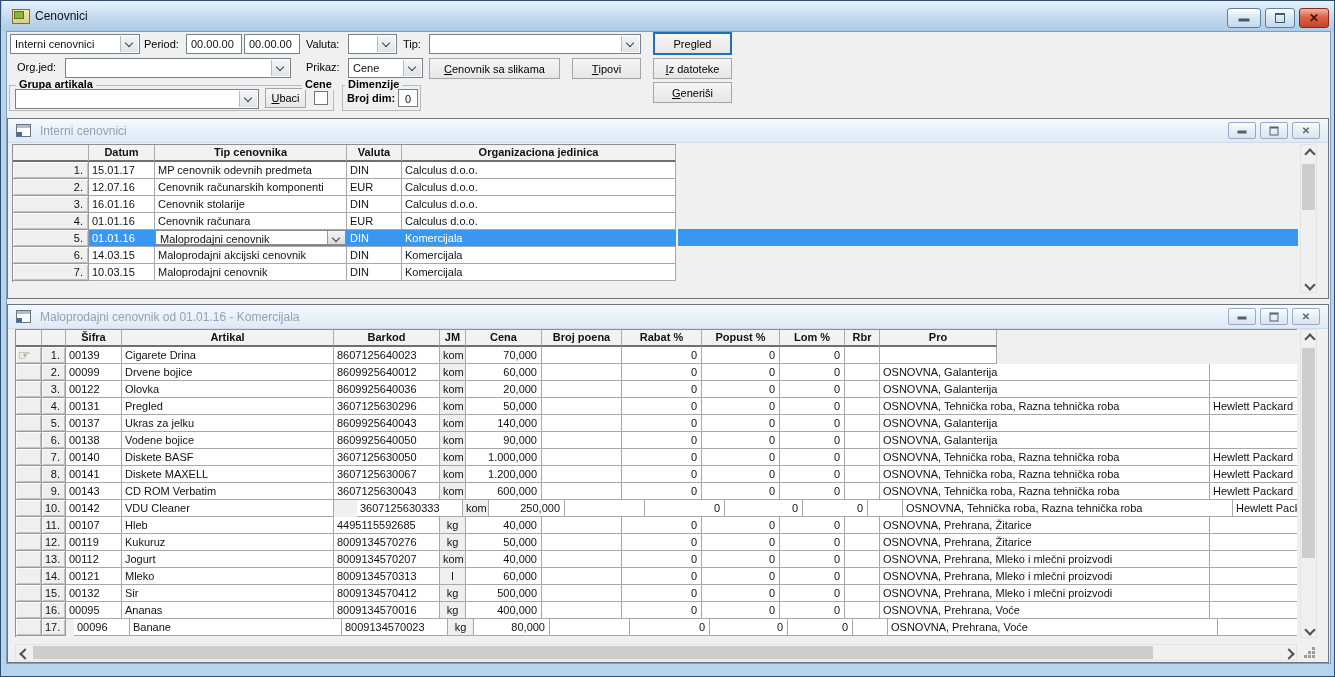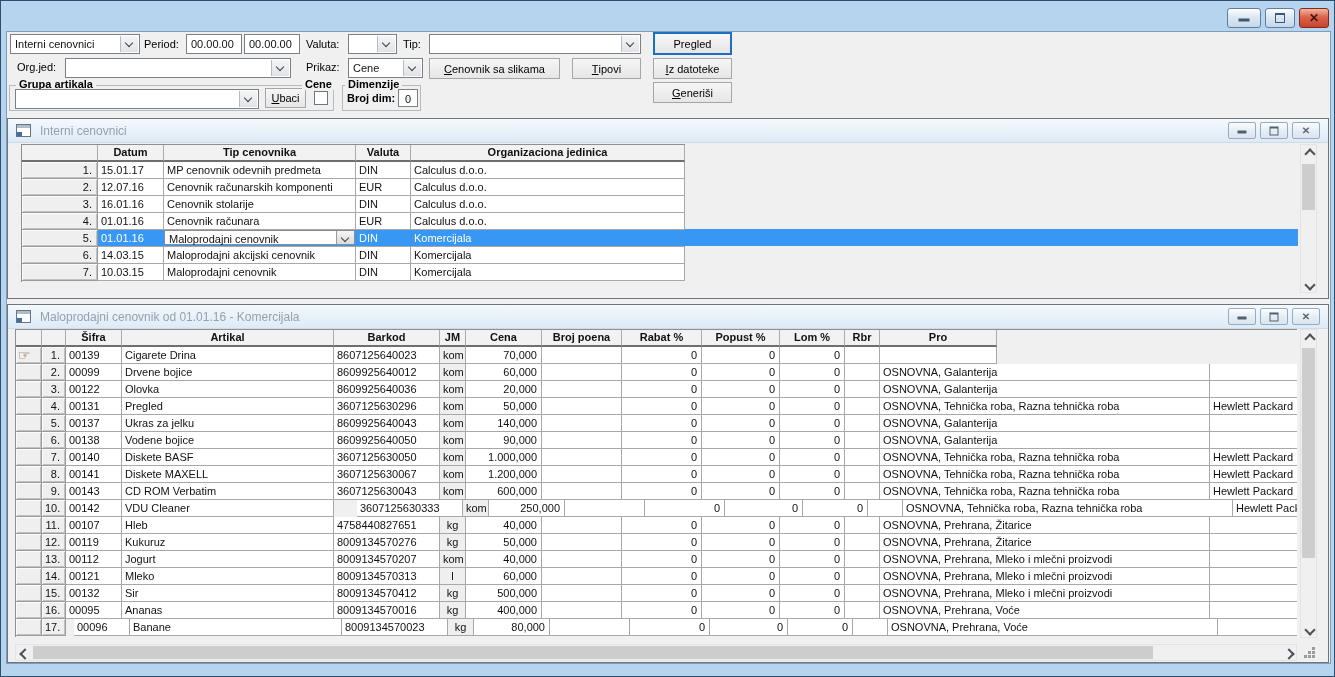--- a/index.html
+++ b/index.html
@@ -70,20 +70,24 @@
   .grip{position:absolute;width:12px;height:12px;}
   .grip::after{content:'';position:absolute;left:0;top:8px;width:3px;height:3px;background:#9b9b9b;
     box-shadow:4px 0 #9b9b9b,8px 0 #9b9b9b,4px -4px #9b9b9b,8px -4px #9b9b9b,8px -8px #9b9b9b;}
   u{text-decoration:underline;}
 </style>
 </head>
 <body>
 
 <div id="root">
 
+  <div class="titlebar">
+    <div class="wicon"></div>
+    <div class="title-text">Cenovnici</div>
+  </div>
   <div class="capbtn" style="left:1226px;top:7px;width:34px;">
       <span class="g-min"></span>
     </div>
   <div class="capbtn" style="left:1264px;top:7px;width:30px;">
       <span class="g-rest"></span>
     </div>
   <div class="capbtn close" style="left:1298px;top:7px;width:30px;">
       <span class="g-x">✕</span>
     </div>
 
@@ -159,21 +163,21 @@
           </span>
         <span class="pbtn">
             <span class="g-rest"></span>
           </span>
         <span class="pbtn">
             <span class="g-x">✕</span>
           </span>
       </span>
     </div>
     <div class="selstrip" style="left:670px;top:110px;width:620px;height:17px;"></div>
-    <div class="grid" id="igrid" style="left:13px;top:25px;width:664px;height:138px;">
+    <div class="grid" id="igrid" style="left:4px;top:25px;width:664px;height:138px;">
         <div class="grow hdr">
           <div class="cell" style="width: 76px;"></div>
           <div class="cell" style="width: 66px;">Datum</div>
           <div class="cell" style="width: 192px;">Tip cenovnika</div>
           <div class="cell" style="width: 55px;">Valuta</div>
           <div class="cell" style="width: 274px;">Organizaciona jedinica</div>
         </div>
         <div class="grow">
           <div class="cell rowhdr" style="width: 76px;">1.</div>
           <div class="cell" style="width: 66px;">15.01.17</div>
@@ -433,21 +437,21 @@
           <div class="cell rt" style="width: 65px;">0</div>
           <div class="cell" style="width: 35px;"></div>
           <div class="cell" style="width: 330px;">OSNOVNA, Tehnička roba, Razna tehnička roba</div>
           <div class="cell" style="width: 117px;">Hewlett Packard</div>
         </div>
         <div class="grow">
           <div class="cell rowhdr" style="width: 26px;"></div>
           <div class="cell rowhdr" style="width: 24px;">11.</div>
           <div class="cell" style="width: 56px;">00107</div>
           <div class="cell" style="width: 212px;">Hleb</div>
-          <div class="cell" style="width: 106px;">4758440827651</div>
+          <div class="cell" style="width: 106px;">4495115592685</div>
           <div class="cell jm" style="width: 26px;">kg</div>
           <div class="cell rt" style="width: 76px;">40,000</div>
           <div class="cell rt" style="width: 80px;"></div>
           <div class="cell rt" style="width: 80px;">0</div>
           <div class="cell rt" style="width: 78px;">0</div>
           <div class="cell rt" style="width: 65px;">0</div>
           <div class="cell" style="width: 35px;"></div>
           <div class="cell" style="width: 330px;">OSNOVNA, Prehrana, Žitarice</div>
           <div class="cell" style="width: 117px;"></div>
         </div>

